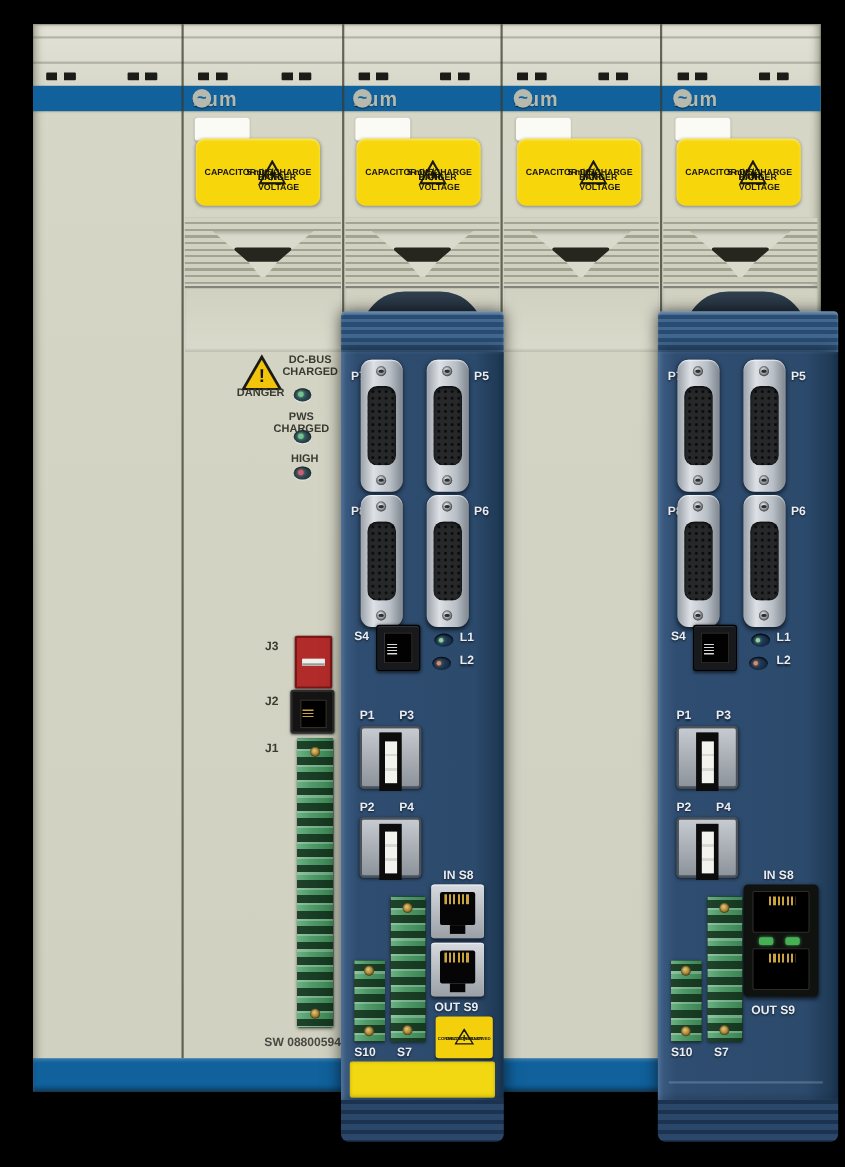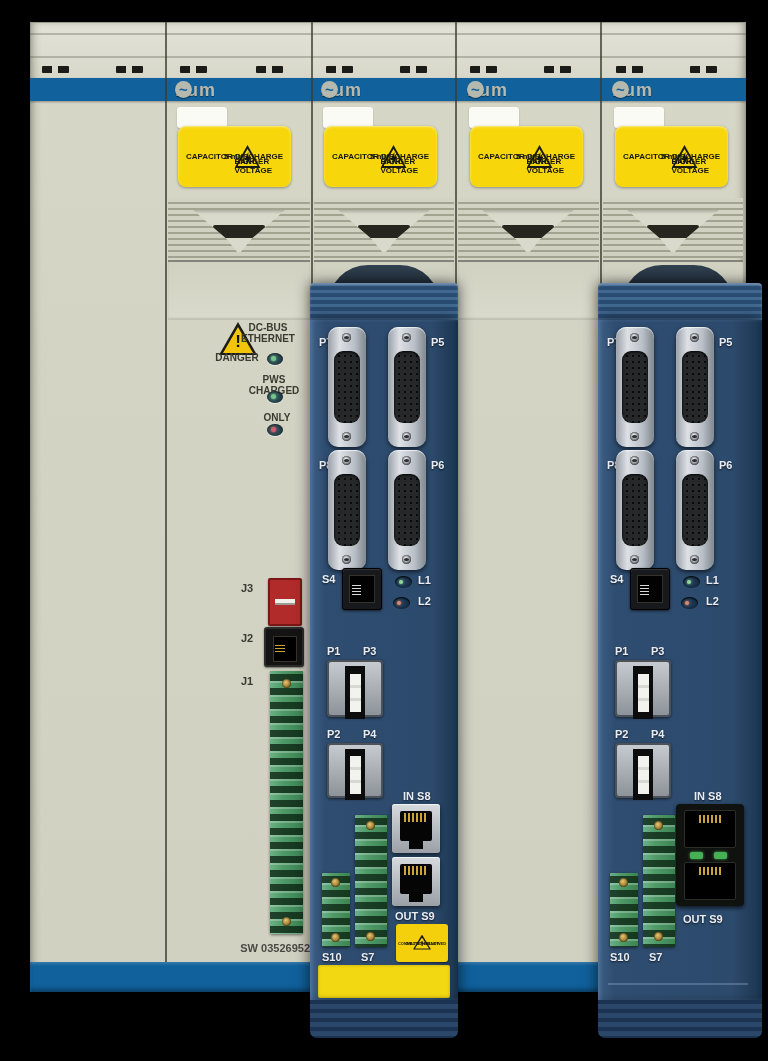--- a/index.html
+++ b/index.html
@@ -306,28 +306,28 @@
     <div class="drawer" style="left:284px;width:140px"></div>
     <div class="drawer" style="left:428px;width:141px"></div>
     <div class="drawer" style="left:573px;width:140px"></div>
 
     <div class="psu-tri" style="left:189px;top:300px">
       <div class="t-out"></div>
         <div class="t-in"></div>
       <div class="excl">!</div>
     </div>
     <div class="psu-txt" style="left:180px;top:330px;width:54px">DANGER</div>
-    <div class="psu-txt" style="left:208px;top:300px;width:60px">
+    <div class="psu-txt" style="left:222px;top:300px;width:60px">
       <span style="position:static">DC-BUS</span><br>
-      <span style="position:static">ETHERNET</span>
+      <span style="position:static">CHARGED</span>
     </div>
     <div class="led g" style="left:237px;top:331px"></div>
     <div class="psu-txt" style="left:206px;top:352px;width:76px">PWS CHARGED</div>
     <div class="led g" style="left:237px;top:369px"></div>
-    <div class="psu-txt" style="left:222px;top:390px;width:50px">ONLY</div>
+    <div class="psu-txt" style="left:222px;top:390px;width:50px">HIGH</div>
     <div class="led r" style="left:237px;top:402px"></div>
 
     <div class="psu-txt" style="left:206px;top:561px;width:22px;font-size:11px">J3</div>
     <div class="dip" style="left:238px;top:556px">
         <i></i>
         <i></i>
         <i></i>
         <i></i>
       </div>
 
@@ -337,21 +337,21 @@
         <div class="pins"></div>
       </div>
 
     <div class="psu-txt" style="left:206px;top:654px;width:22px;font-size:11px">J1</div>
     <div class="term" style="left:240px;top:649px;width:33px;height:263px">
       <div class="term-in"></div>
       <div class="tscrew" style="top:8px"></div>
       <div class="tscrew" style="bottom:8px"></div>
     </div>
 
-    <div class="sw-txt" style="left:168px;top:920px;width:112px">SW 03526952</div>
+    <div class="sw-txt" style="left:168px;top:920px;width:112px">SW 08800594</div>
 
     <div class="stripe"></div>
   </div>
 
   <div class="drive" style="left:310px;width:148px">
     <div class="handle"></div>
     <div class="cap"></div>
     <div class="face">
       <span class="lbl" style="left:9px;top:16px">P7</span>
       <span class="lbl" style="left:121px;top:16px">P5</span>

